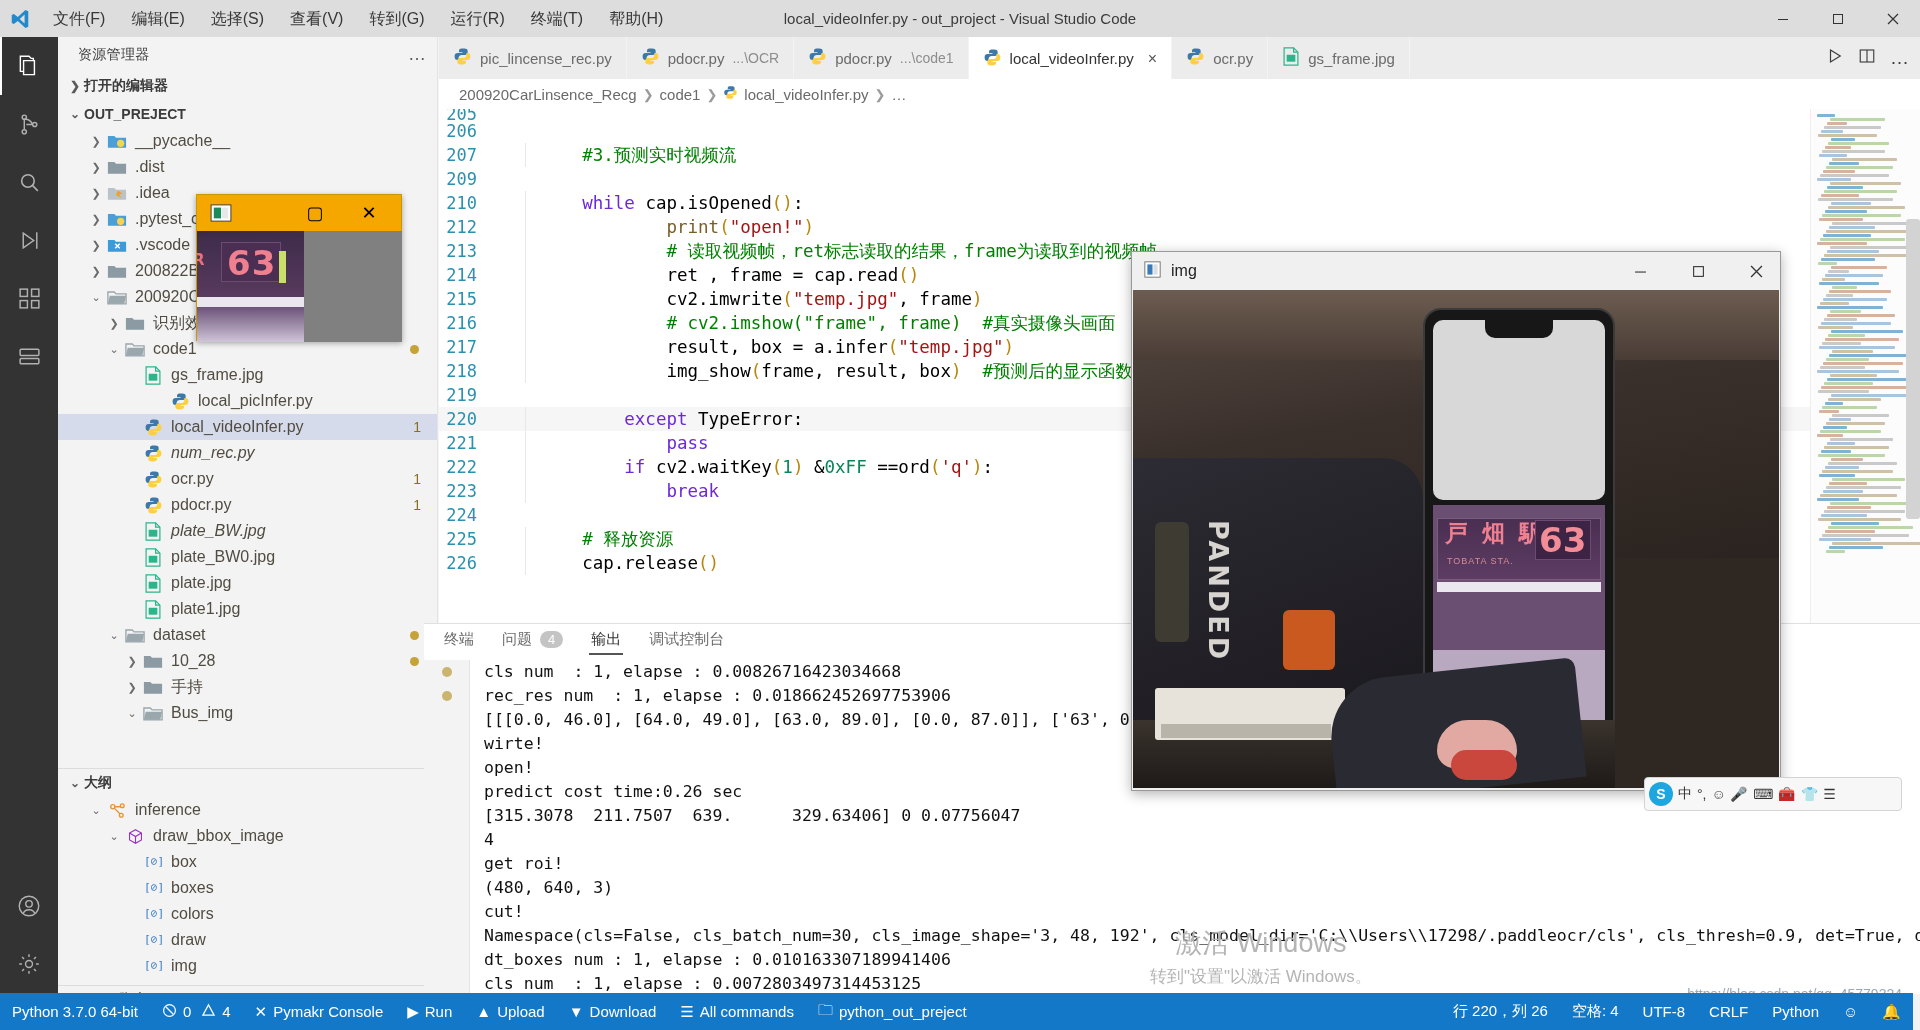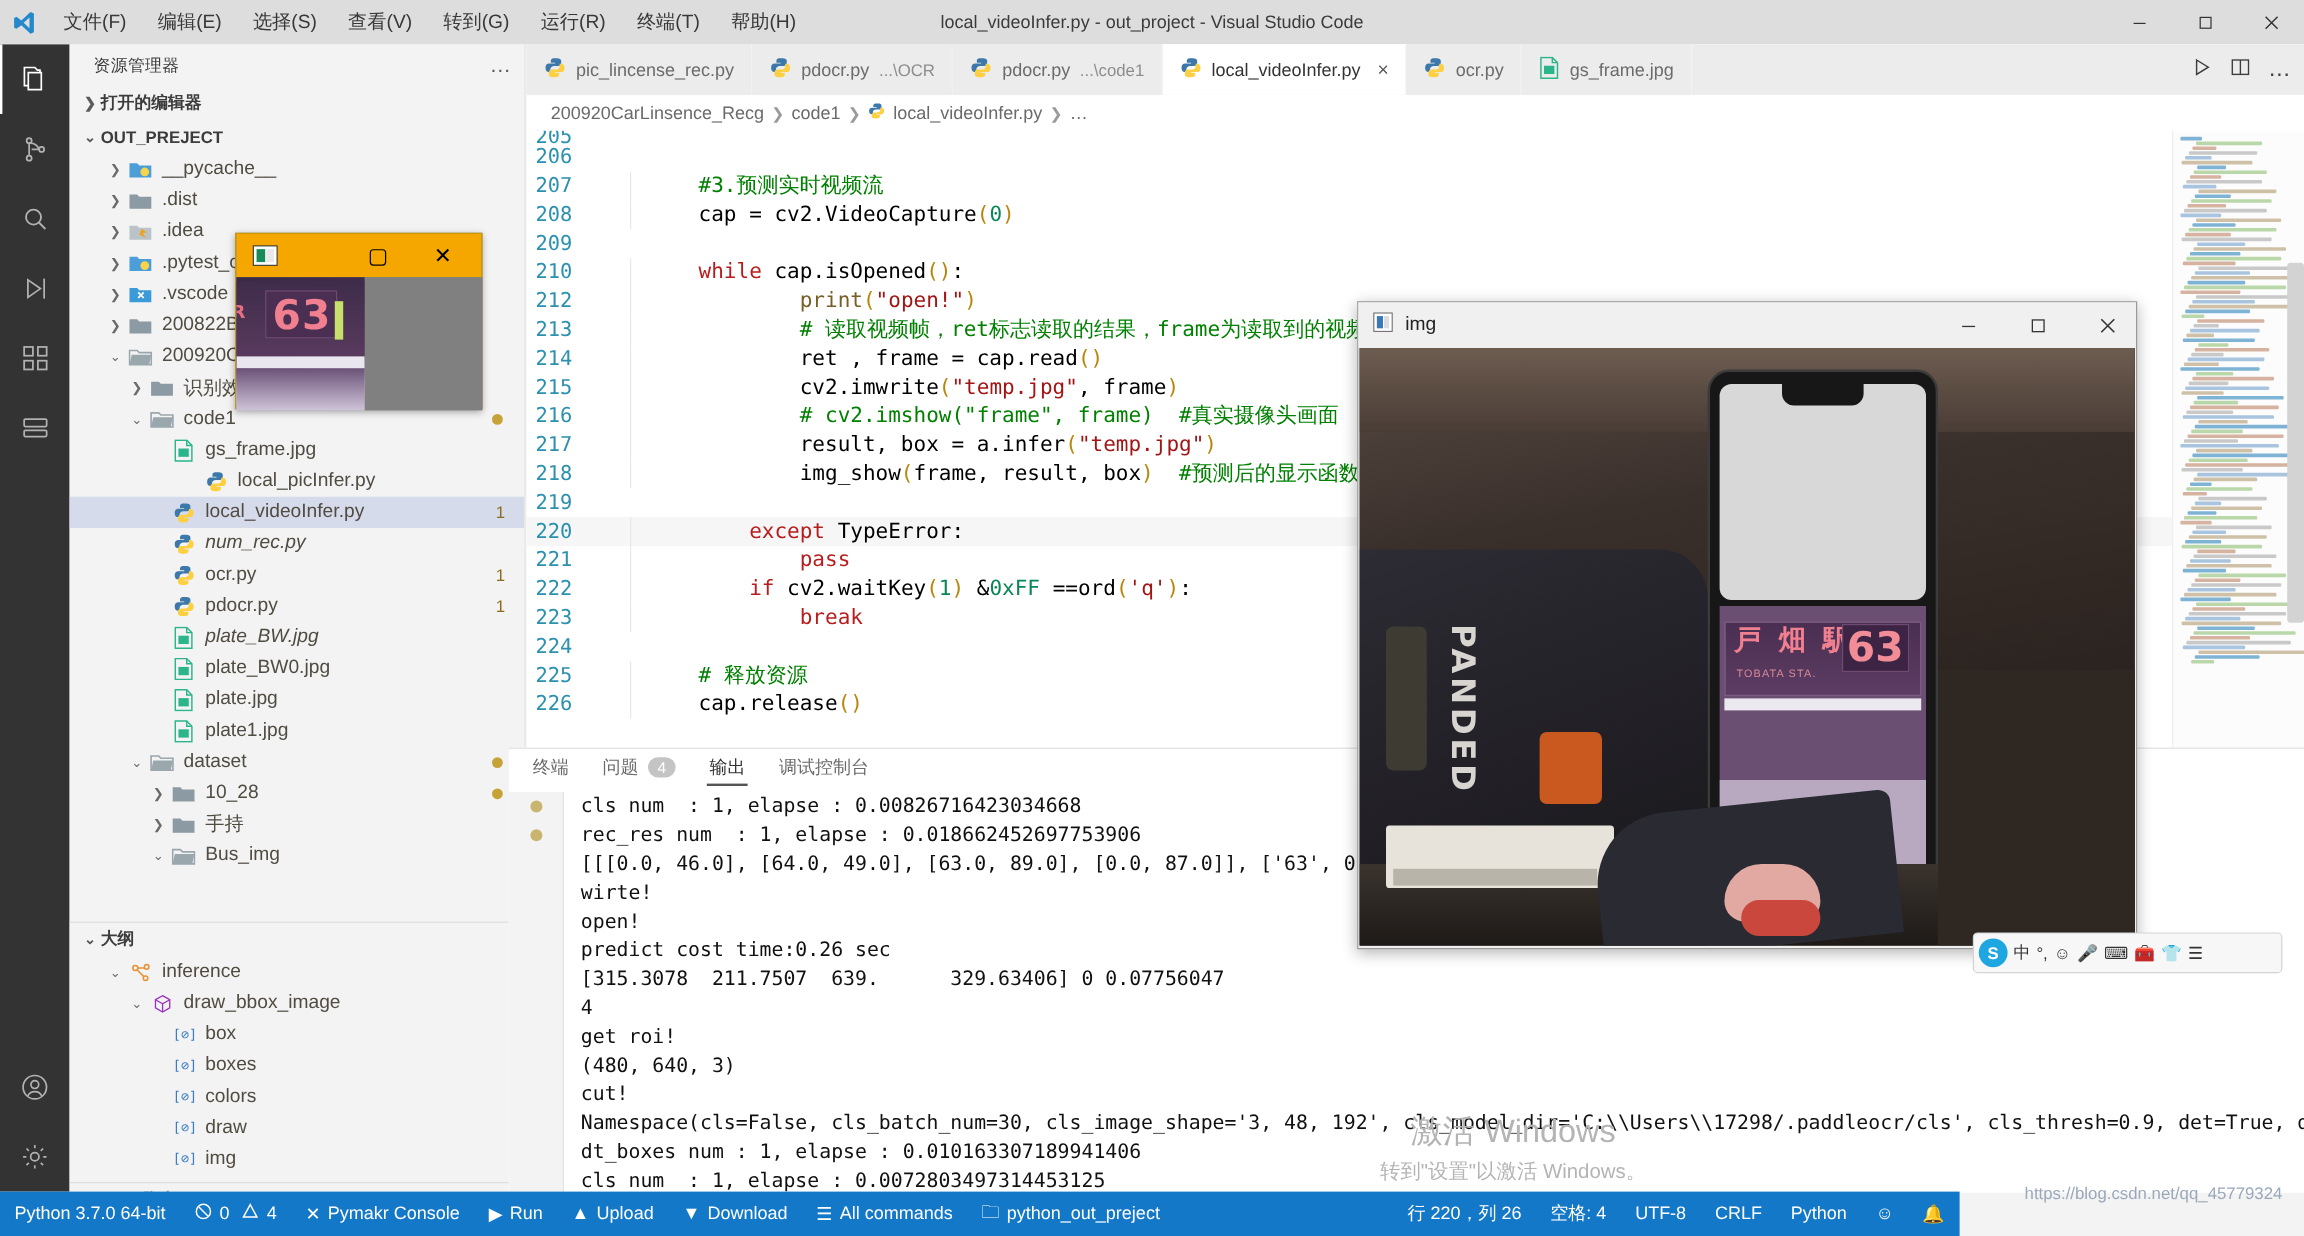--- a/index.html
+++ b/index.html
@@ -96,21 +96,21 @@
     font-family: "DejaVu Sans Mono", monospace; font-size: 17.5px; line-height: 24px;
   }
   .code-line { display: flex; height: 24px; align-items: center; white-space: pre; }
   .code-line.hl { background: #f6f6f6; }
   .ln {
     width: 62px; text-align: right; padding-right: 24px; color: #2b91af; flex: none;
     font-size: 17px; user-select: none;
   }
   .glyph { width: 24px; flex: none; }
   .code-text { padding-left: 14px; color: #000; border-left: 1px solid #e8e8e8; }
-  .kw { color: #b91c1c; }
+  .kw { color: #6d28d9; }
   .fn { color: #795e26; }
   .str { color: #a31515; }
   .cm { color: #008000; }
   .num { color: #098658; }
   .paren { color: #b8860b; }
   .minimap {
     position: absolute; top: 0; right: 0; width: 110px; height: 516px;
     background: #fcfcfc; border-left: 1px solid #eee; overflow: hidden;
   }
   .mm-line { height: 3px; margin: 1px 6px; border-radius: 1px; }
@@ -131,21 +131,21 @@
     font-family: "DejaVu Sans Mono", monospace; font-size: 16.5px; line-height: 24px;
     color: #111; padding-left: 14px;
   }
   .term-gutter { position: absolute; left: 0; top: 0; width: 46px; height: 334px; background: #f3f3f3; border-right: 1px solid #e4e4e4; }
   .term-gutter .bp { width: 10px; height: 10px; border-radius: 50%; background: #c9b470; margin: 0 auto; }
   .term-line { white-space: pre; height: 24px; padding-left: 46px; }
   .hl-box { position: absolute; border: 3px solid #ef2b2b; border-radius: 2px; pointer-events: none; }
 
   
   .statusbar {
-    position: absolute; left: 0; bottom: 0; width: 1633px; height: 37px;
+    position: absolute; left: 0; bottom: 0; width: 1913px; height: 37px;
     background: #1478c8; color: #ffffff; display: flex; align-items: center;
     font-size: 15px;
   }
   .st-item { padding: 0 12px; height: 37px; display: flex; align-items: center; gap: 6px; white-space: nowrap; cursor: pointer; }
   .st-right { margin-left: auto; display: flex; align-items: center; }
 
   
   .popup-small {
     position: absolute; left: 196px; top: 194px; width: 206px; height: 147px;
     background: #808080; border: 1px solid #c99a00; box-shadow: 0 2px 6px rgba(0,0,0,.35);
@@ -700,21 +700,20 @@
       <span>local_videoInfer.py</span>
       <span class="sep">❯</span>
       <span>…</span>
     </div>
 
     <div class="code-area">
       <div id="code-container">
           <div class="code-line" style="height: 10px;"><span class="ln">205</span><span class="glyph"></span><span class="code-text"></span></div>
           <div class="code-line"><span class="ln">206</span><span class="glyph"></span><span class="code-text"></span></div>
           <div class="code-line"><span class="ln">207</span><span class="glyph"></span><span class="code-text"><span>    </span><span class="cm">#3.预测实时视频流</span></span></div>
-          <div class="code-line"><span class="ln">208</span><span class="glyph"></span><span class="code-text"><span>    cap = cv2.VideoCapture</span><span class="paren">(</span><span class="num">0</span><span class="paren">)</span></span></div>
           <div class="code-line"><span class="ln">209</span><span class="glyph"></span><span class="code-text"></span></div>
           <div class="code-line"><span class="ln">210</span><span class="glyph"></span><span class="code-text"><span>    </span><span class="kw">while</span><span> cap.isOpened</span><span class="paren">()</span><span>:</span></span></div>
           <div class="code-line"><span class="ln">212</span><span class="glyph"></span><span class="code-text"><span>            </span><span class="fn">print</span><span class="paren">(</span><span class="str">"open!"</span><span class="paren">)</span></span></div>
           <div class="code-line"><span class="ln">213</span><span class="glyph"></span><span class="code-text"><span>            </span><span class="cm"># 读取视频帧，ret标志读取的结果，frame为读取到的视频帧</span></span></div>
           <div class="code-line"><span class="ln">214</span><span class="glyph"></span><span class="code-text"><span>            ret , frame = cap.read</span><span class="paren">()</span></span></div>
           <div class="code-line"><span class="ln">215</span><span class="glyph"></span><span class="code-text"><span>            cv2.imwrite</span><span class="paren">(</span><span class="str">"temp.jpg"</span><span>, frame</span><span class="paren">)</span></span></div>
           <div class="code-line"><span class="ln">216</span><span class="glyph"></span><span class="code-text"><span>            </span><span class="cm"># cv2.imshow("frame", frame)  #真实摄像头画面</span></span></div>
           <div class="code-line"><span class="ln">217</span><span class="glyph"></span><span class="code-text"><span>            result, box = a.infer</span><span class="paren">(</span><span class="str">"temp.jpg"</span><span class="paren">)</span></span></div>
           <div class="code-line"><span class="ln">218</span><span class="glyph"></span><span class="code-text"><span>            img_show</span><span class="paren">(</span><span>frame, result, box</span><span class="paren">)</span><span>  </span><span class="cm">#预测后的显示函数</span></span></div>
           <div class="code-line"><span class="ln">219</span><span class="glyph"></span><span class="code-text"></span></div>

